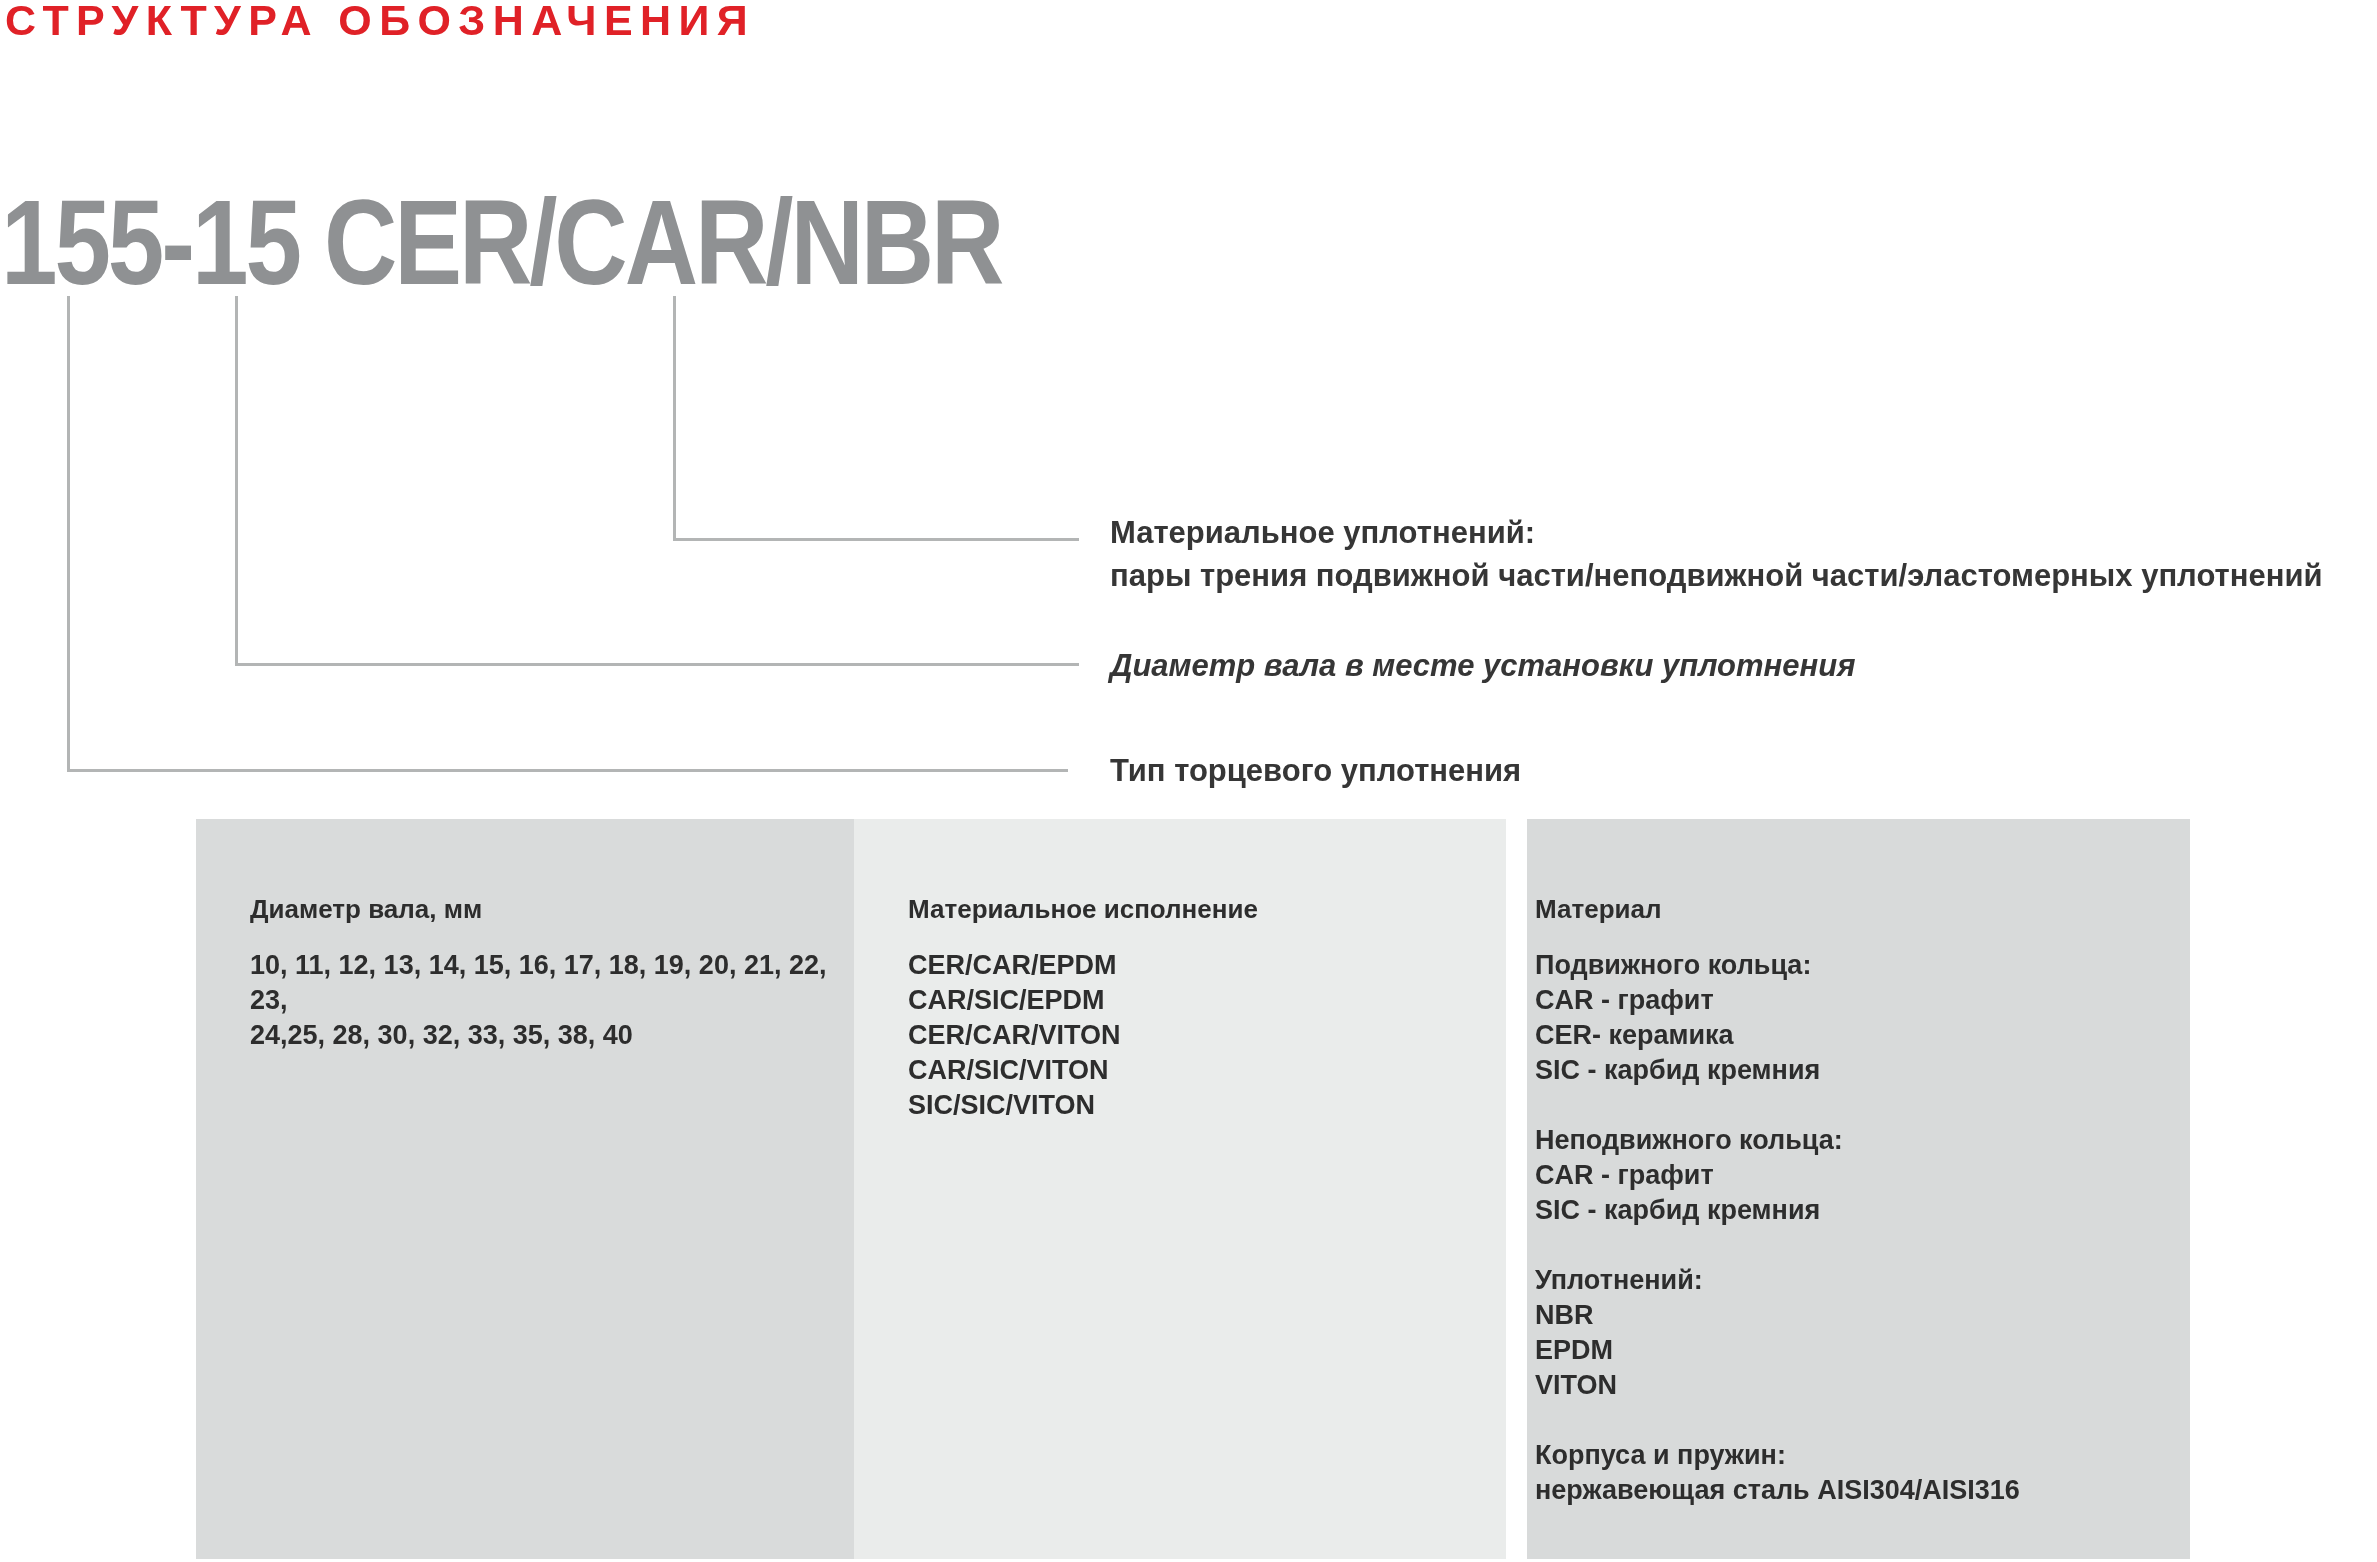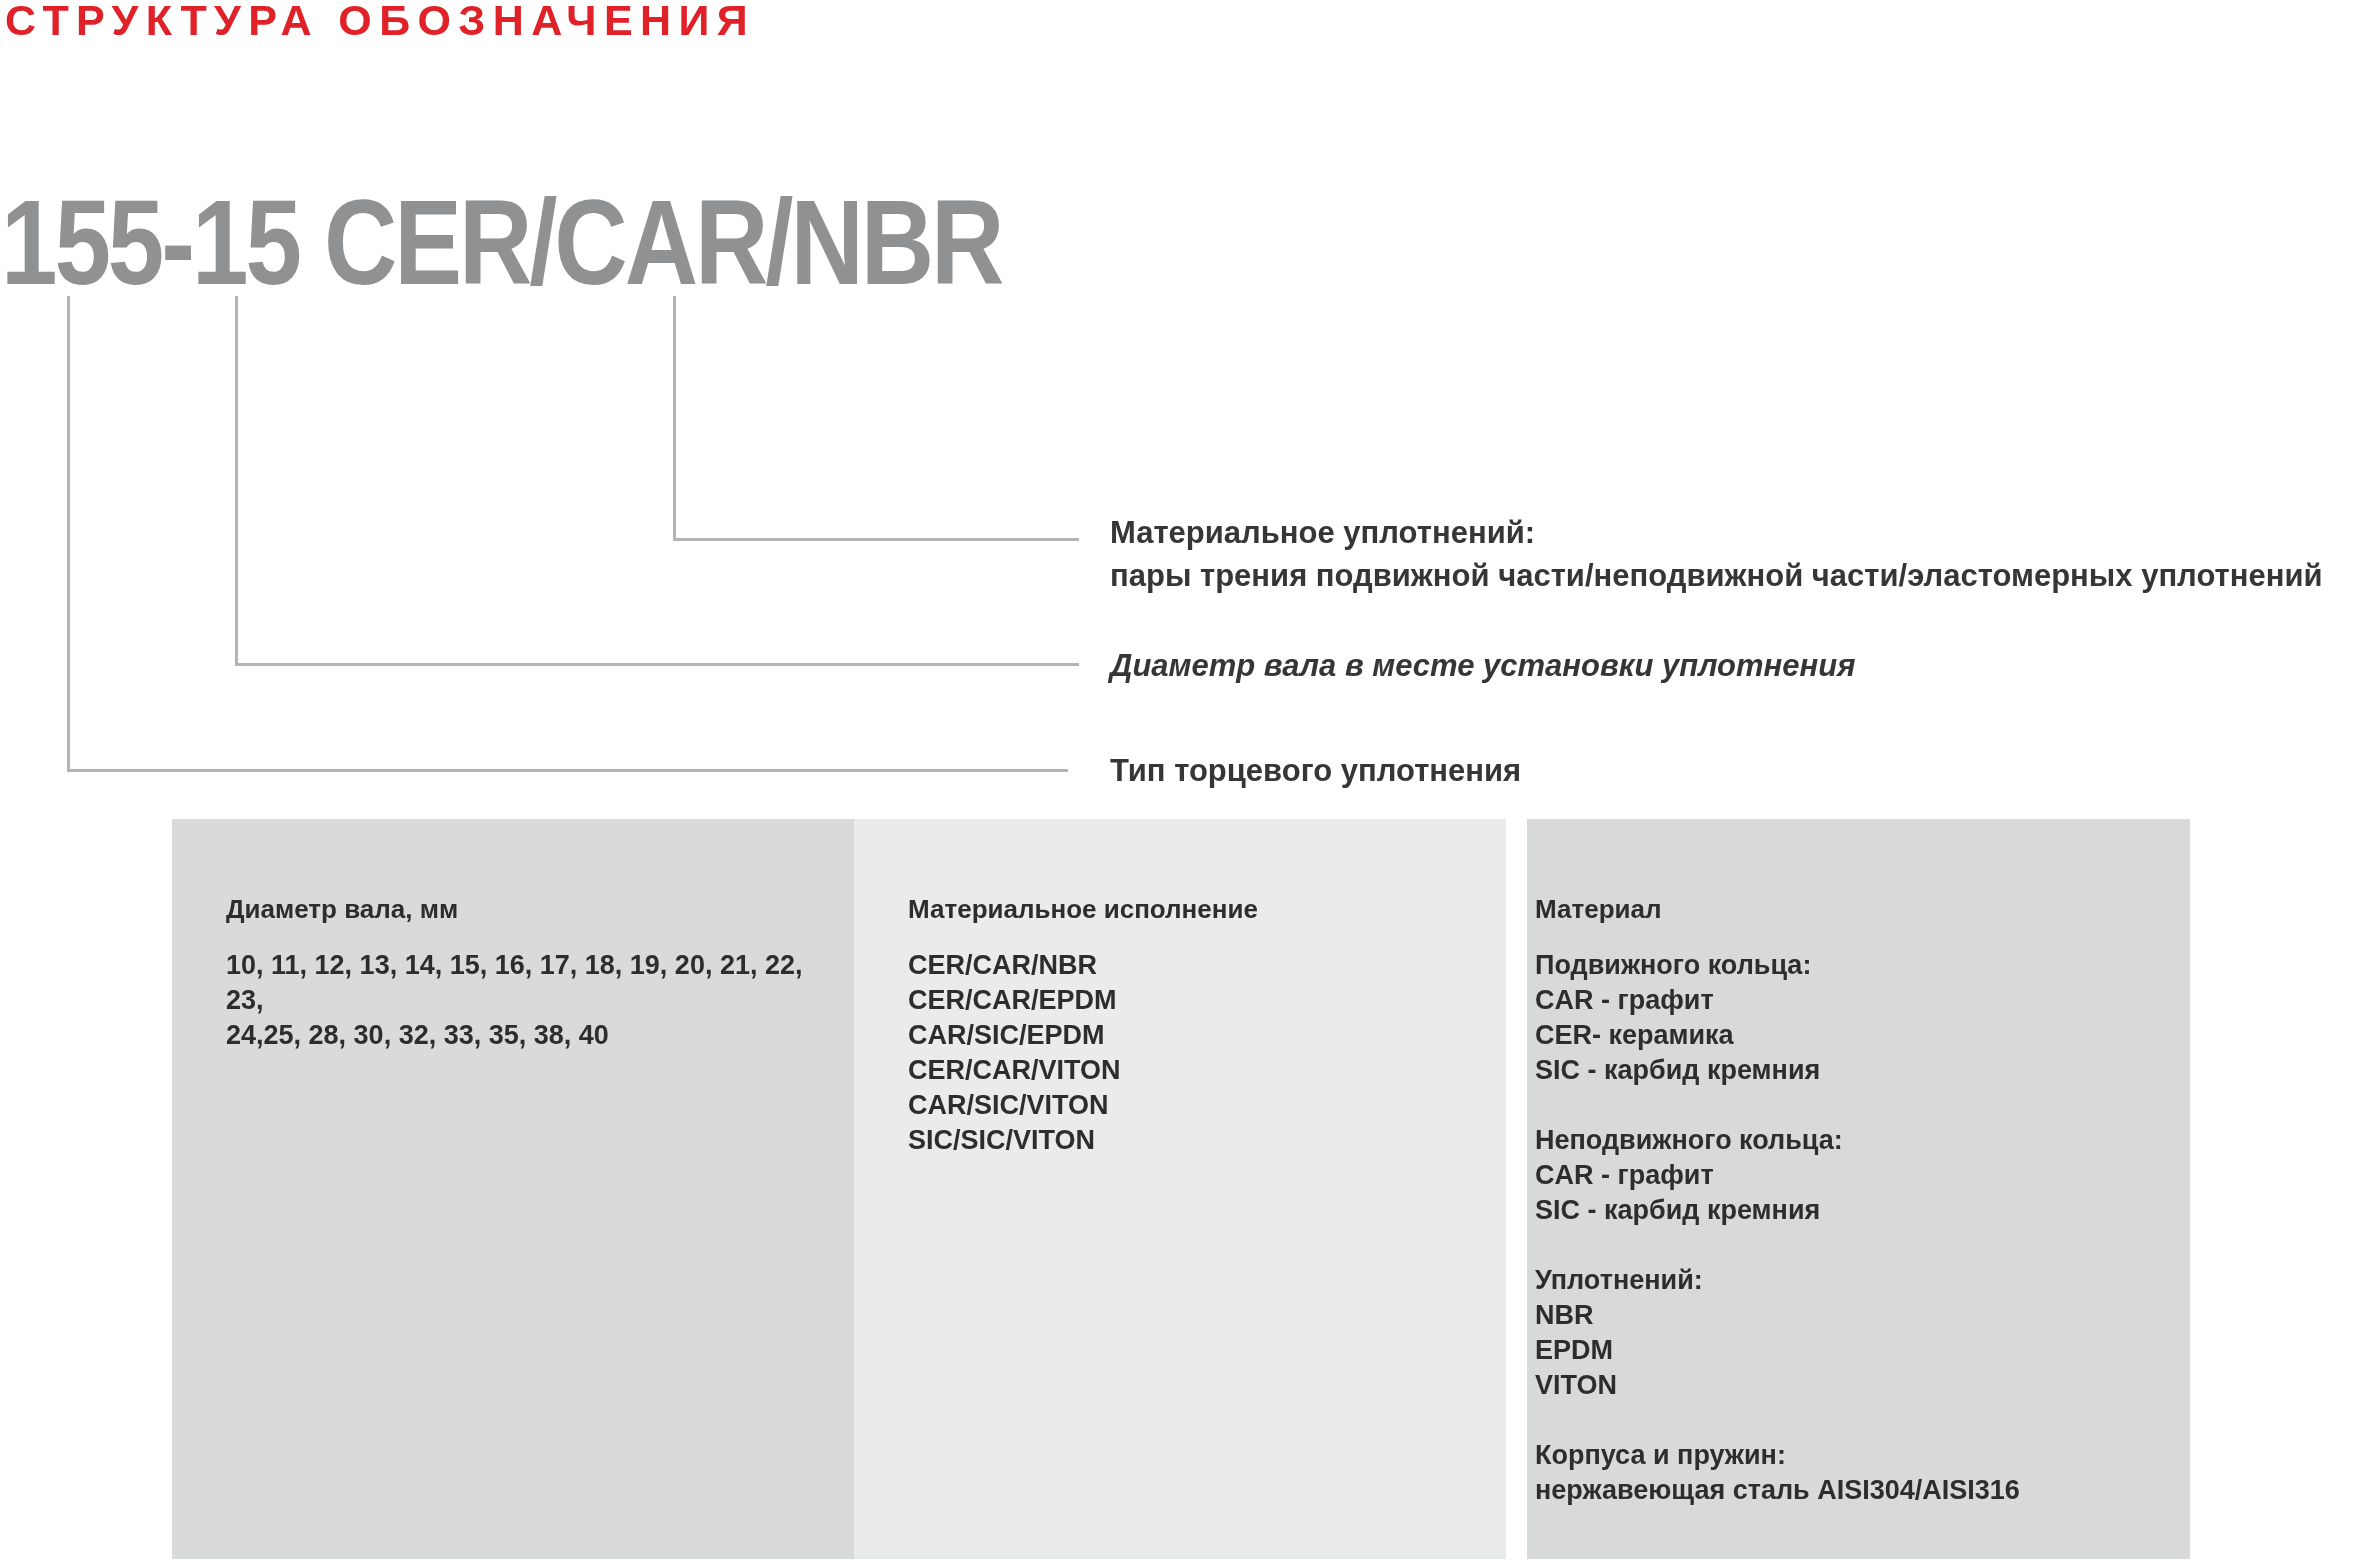--- a/index.html
+++ b/index.html
@@ -47,21 +47,21 @@
 
   .box{
     position:absolute;top:819px;height:740px;
     padding:73px 54px 0 54px;
     color:var(--box-text);
   }
   .box-header{font-size:26px;font-weight:700;line-height:34px;}
   .box-body{margin-top:22px;font-size:27px;font-weight:700;line-height:35px;}
   .group{margin-bottom:35px;}
   .group:last-child{margin-bottom:0;}
-  .box1{left:172px;width:711px;background:var(--box1-bg);}
+  .box1{left:196px;width:711px;background:var(--box1-bg);}
   .box2{left:854px;width:652px;background:var(--box2-bg);}
   .box3{left:1527px;width:663px;background:var(--box3-bg);padding-left:8px;}
 </style>
 </head>
 <body>
 
 <div class="canvas">
 
   <div class="title">СТРУКТУРА ОБОЗНАЧЕНИЯ</div>
 
@@ -96,21 +96,20 @@
         <div>10, 11, 12, 13, 14, 15, 16, 17, 18, 19, 20, 21, 22, 23,</div>
         <div>24,25, 28, 30, 32, 33, 35, 38, 40</div>
       </div>
     </div>
   </div>
 
   <div class="box box2">
     <div class="box-header">Материальное исполнение</div>
     <div class="box-body">
       <div class="group">
-        <div>CER/CAR/NBR</div>
         <div>CER/CAR/EPDM</div>
         <div>CAR/SIC/EPDM</div>
         <div>CER/CAR/VITON</div>
         <div>CAR/SIC/VITON</div>
         <div>SIC/SIC/VITON</div>
       </div>
     </div>
   </div>
 
   <div class="box box3">

